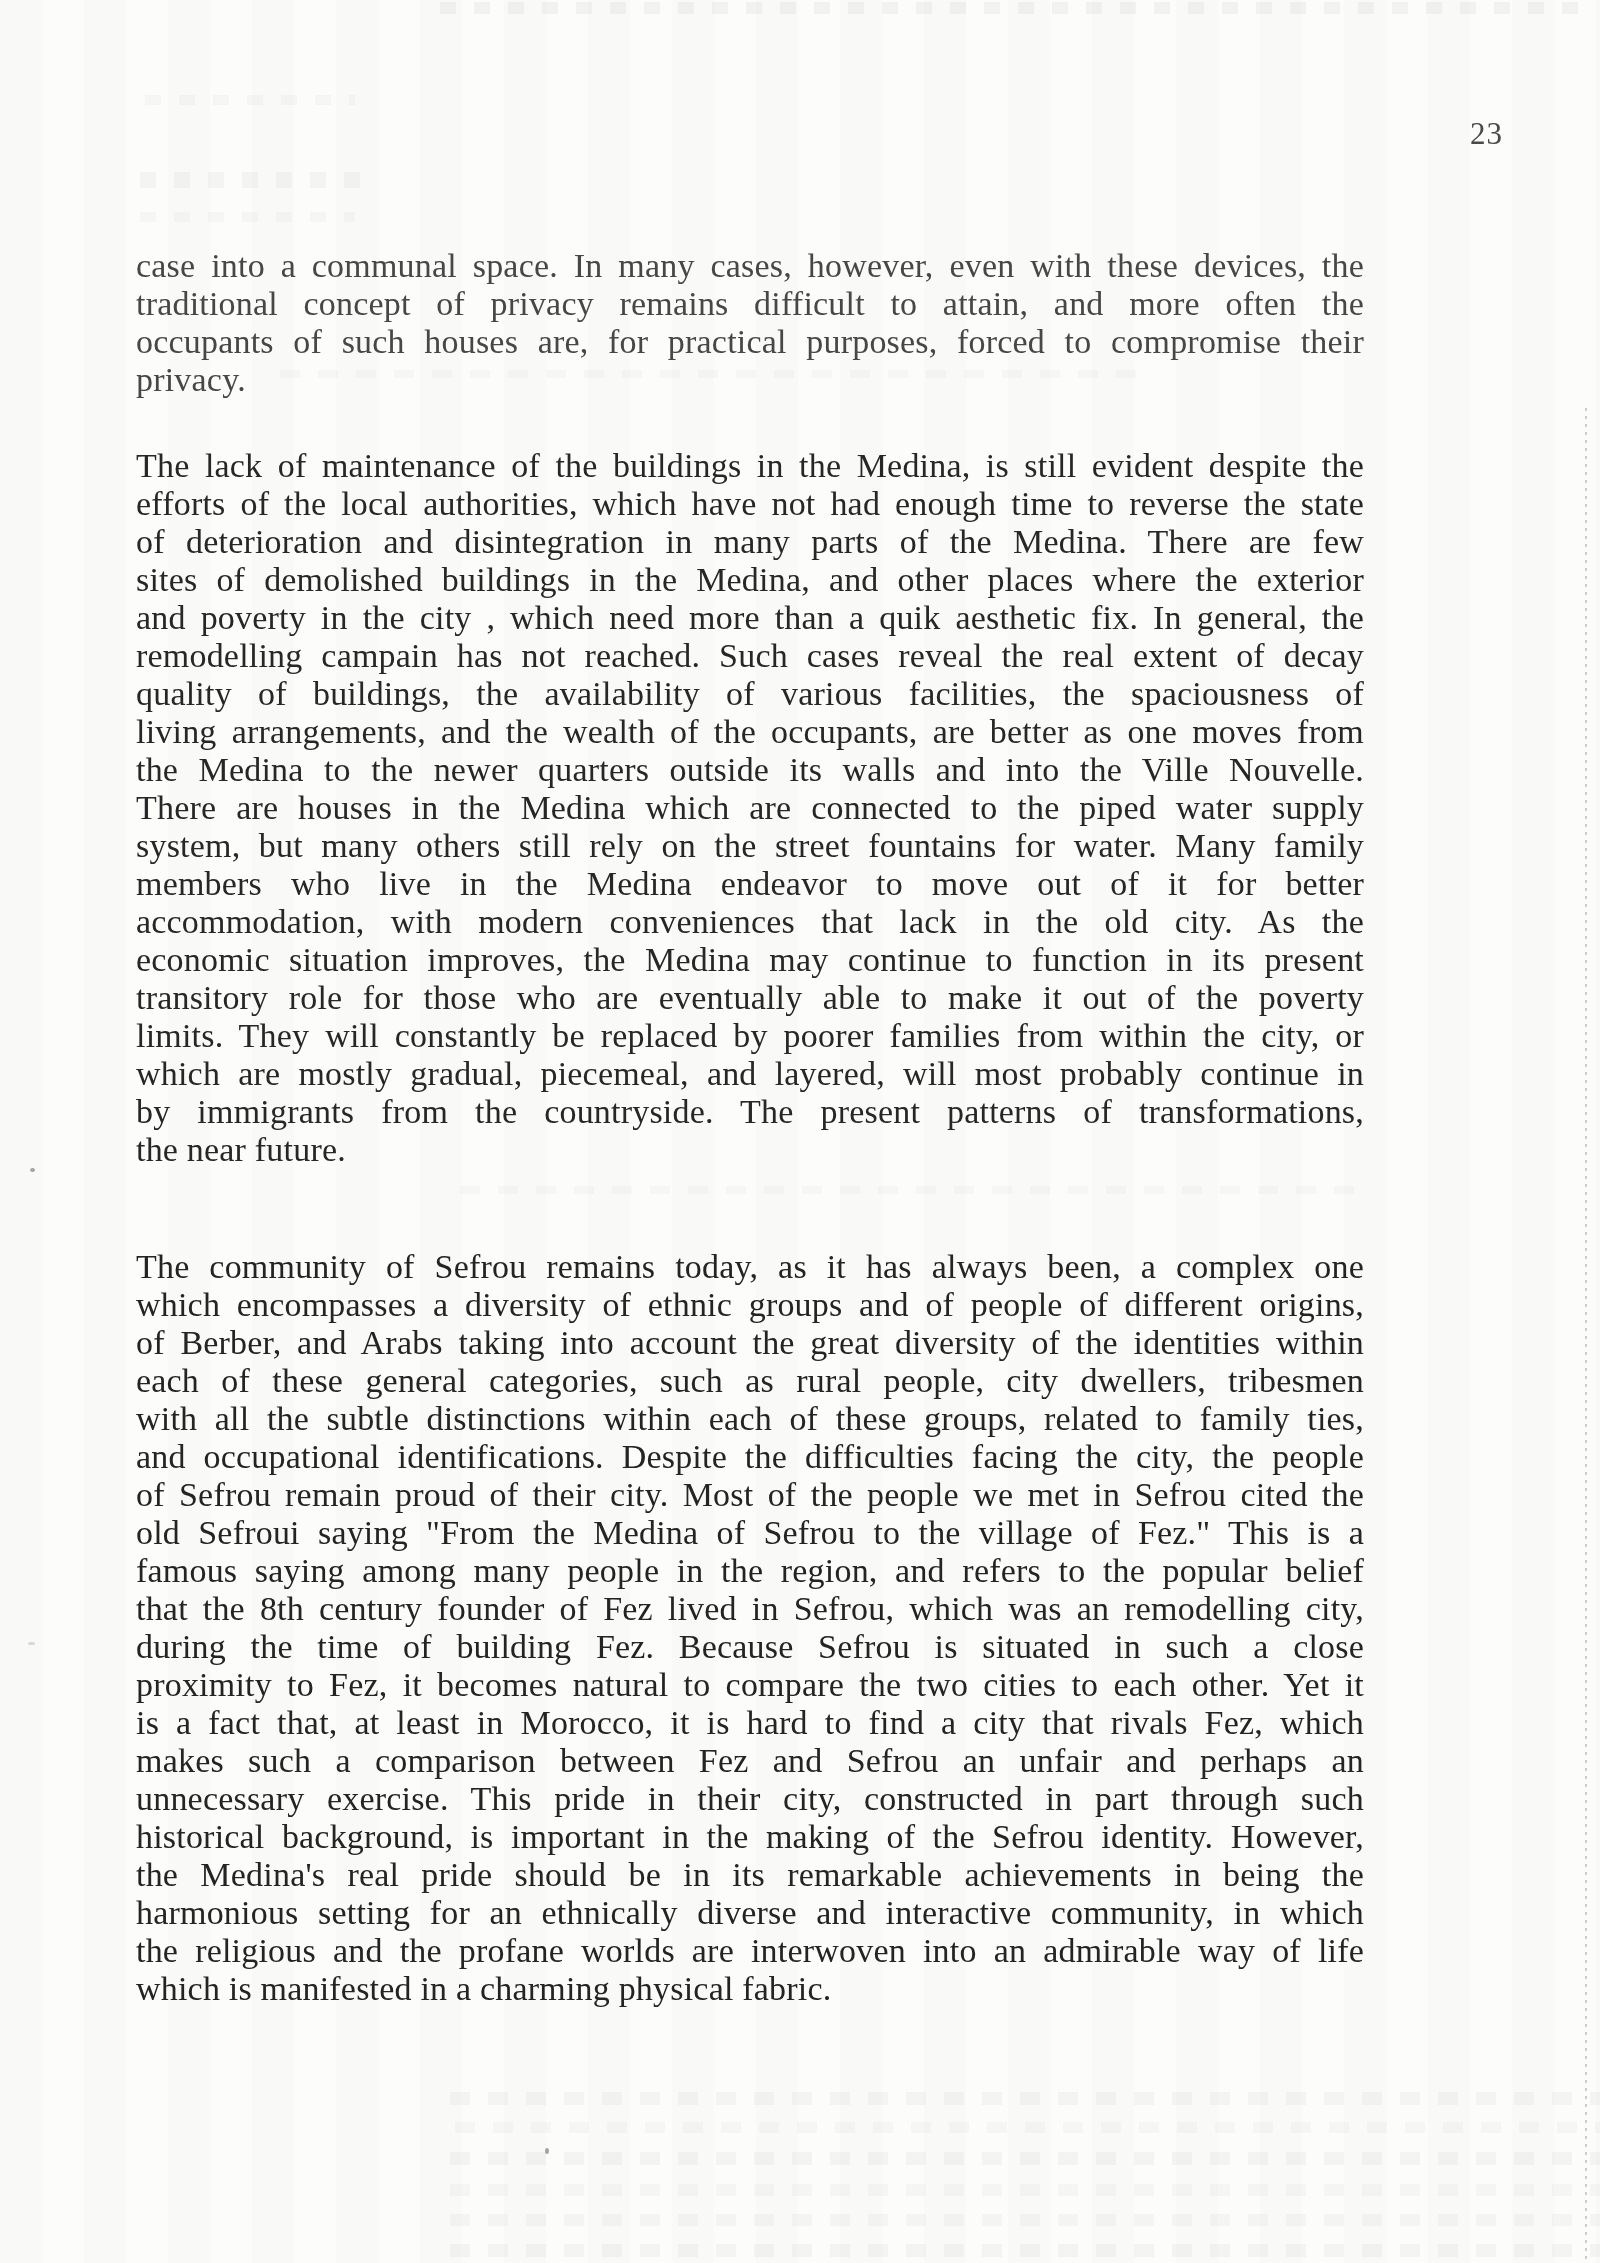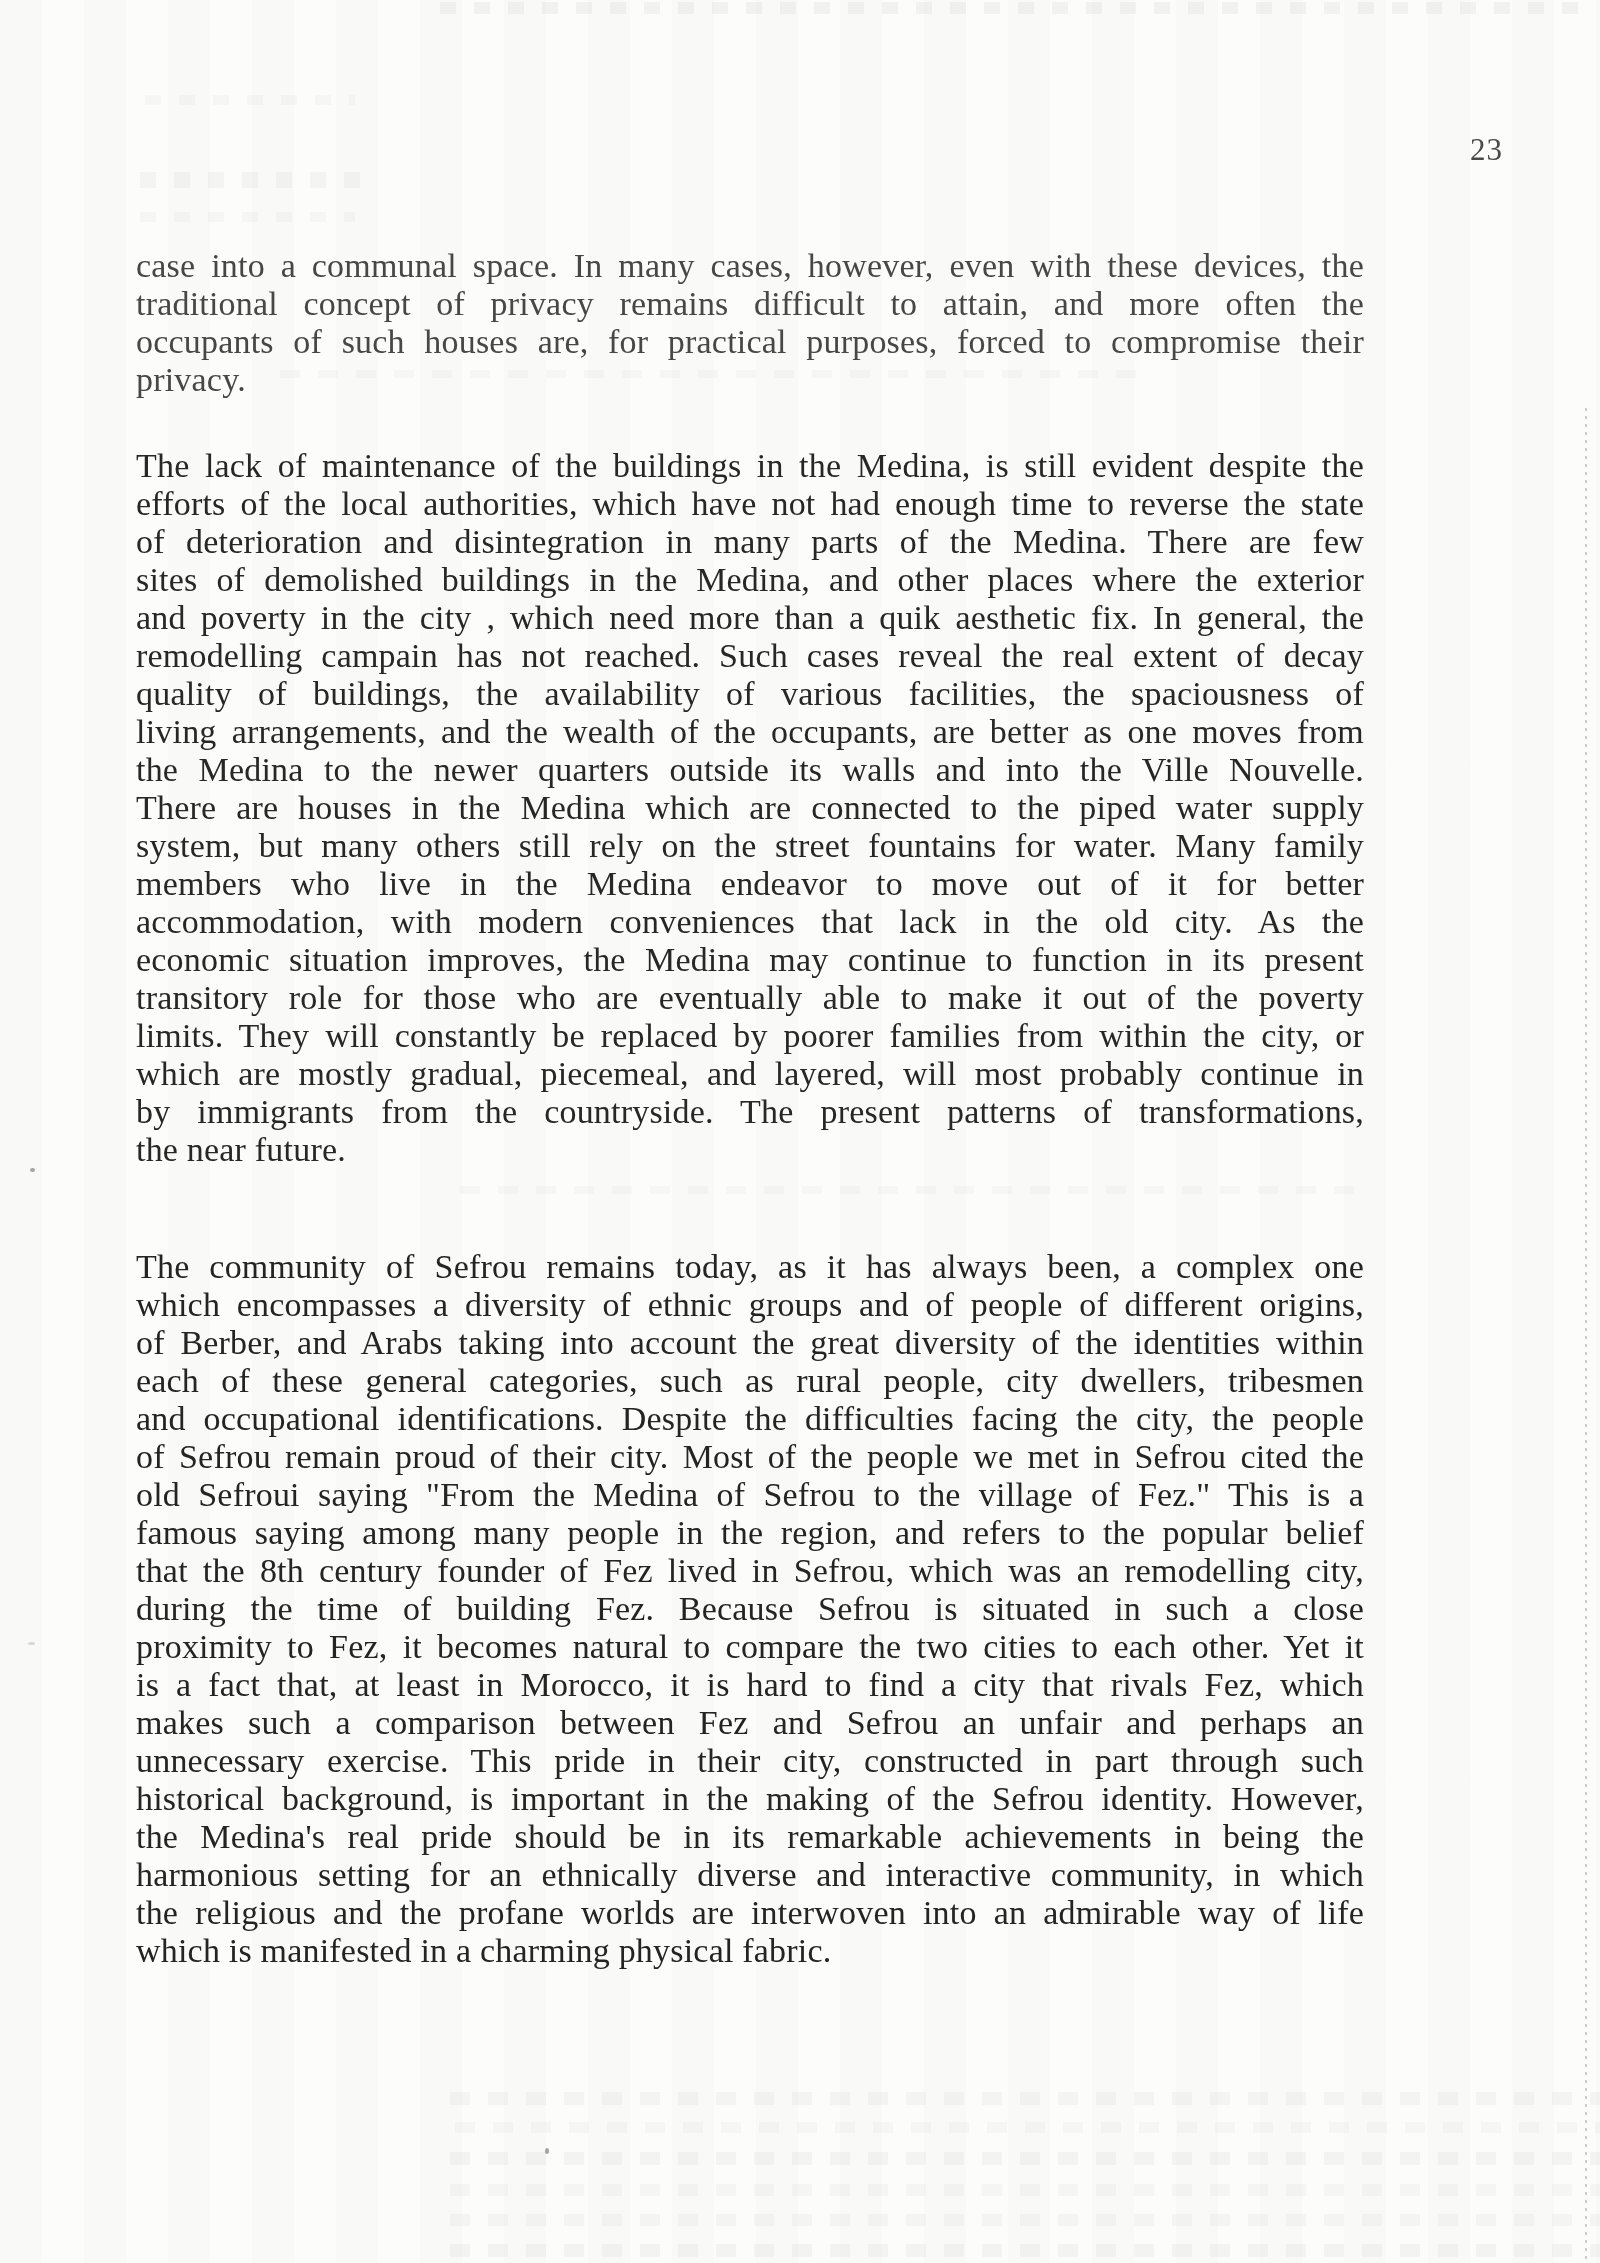--- a/index.html
+++ b/index.html
@@ -9,21 +9,21 @@
     width: 1600px;
     height: 2263px;
     background-color: #fcfcfb;
     background-image: repeating-linear-gradient(90deg, rgba(0,0,0,0.012) 0 42px, rgba(0,0,0,0) 42px 84px);
     overflow: hidden;
     font-family: "Liberation Serif", "DejaVu Serif", serif;
   }
   .page-number {
     position: absolute;
     left: 1470px;
-    top: 132px;
+    top: 116px;
     font-size: 31px;
     color: #4a4a4a;
     letter-spacing: 1px;
   }
   .para {
     position: absolute;
     left: 136px;
     width: 1228px;
     font-size: 34px;
   }
@@ -94,20 +94,21 @@
       <div class="line">limits. They will constantly be replaced by poorer families from within the city, or</div>
       <div class="line">which are mostly gradual, piecemeal, and layered, will most probably continue in</div>
       <div class="line">by immigrants from the countryside. The present patterns of transformations,</div>
       <div class="line last">the near future.</div>
     </div>
   <div class="para para-3">
       <div class="line">The community of Sefrou remains today, as it has always been, a complex one</div>
       <div class="line">which encompasses a diversity of ethnic groups and of people of different origins,</div>
       <div class="line">of Berber, and Arabs taking into account the great diversity of the identities within</div>
       <div class="line">each of these general categories, such as rural people, city dwellers, tribesmen</div>
+      <div class="line">with all the subtle distinctions within each of these groups, related to family ties,</div>
       <div class="line">and occupational identifications. Despite the difficulties facing the city, the people</div>
       <div class="line">of Sefrou remain proud of their city. Most of the people we met in Sefrou cited the</div>
       <div class="line">old Sefroui saying "From the Medina of Sefrou to the village of Fez." This is a</div>
       <div class="line">famous saying among many people in the region, and refers to the popular belief</div>
       <div class="line">that the 8th century founder of Fez lived in Sefrou, which was an remodelling city,</div>
       <div class="line">during the time of building Fez. Because Sefrou is situated in such a close</div>
       <div class="line">proximity to Fez, it becomes natural to compare the two cities to each other. Yet it</div>
       <div class="line">is a fact that, at least in Morocco, it is hard to find a city that rivals Fez, which</div>
       <div class="line">makes such a comparison between Fez and Sefrou an unfair and perhaps an</div>
       <div class="line">unnecessary exercise. This pride in their city, constructed in part through such</div>

